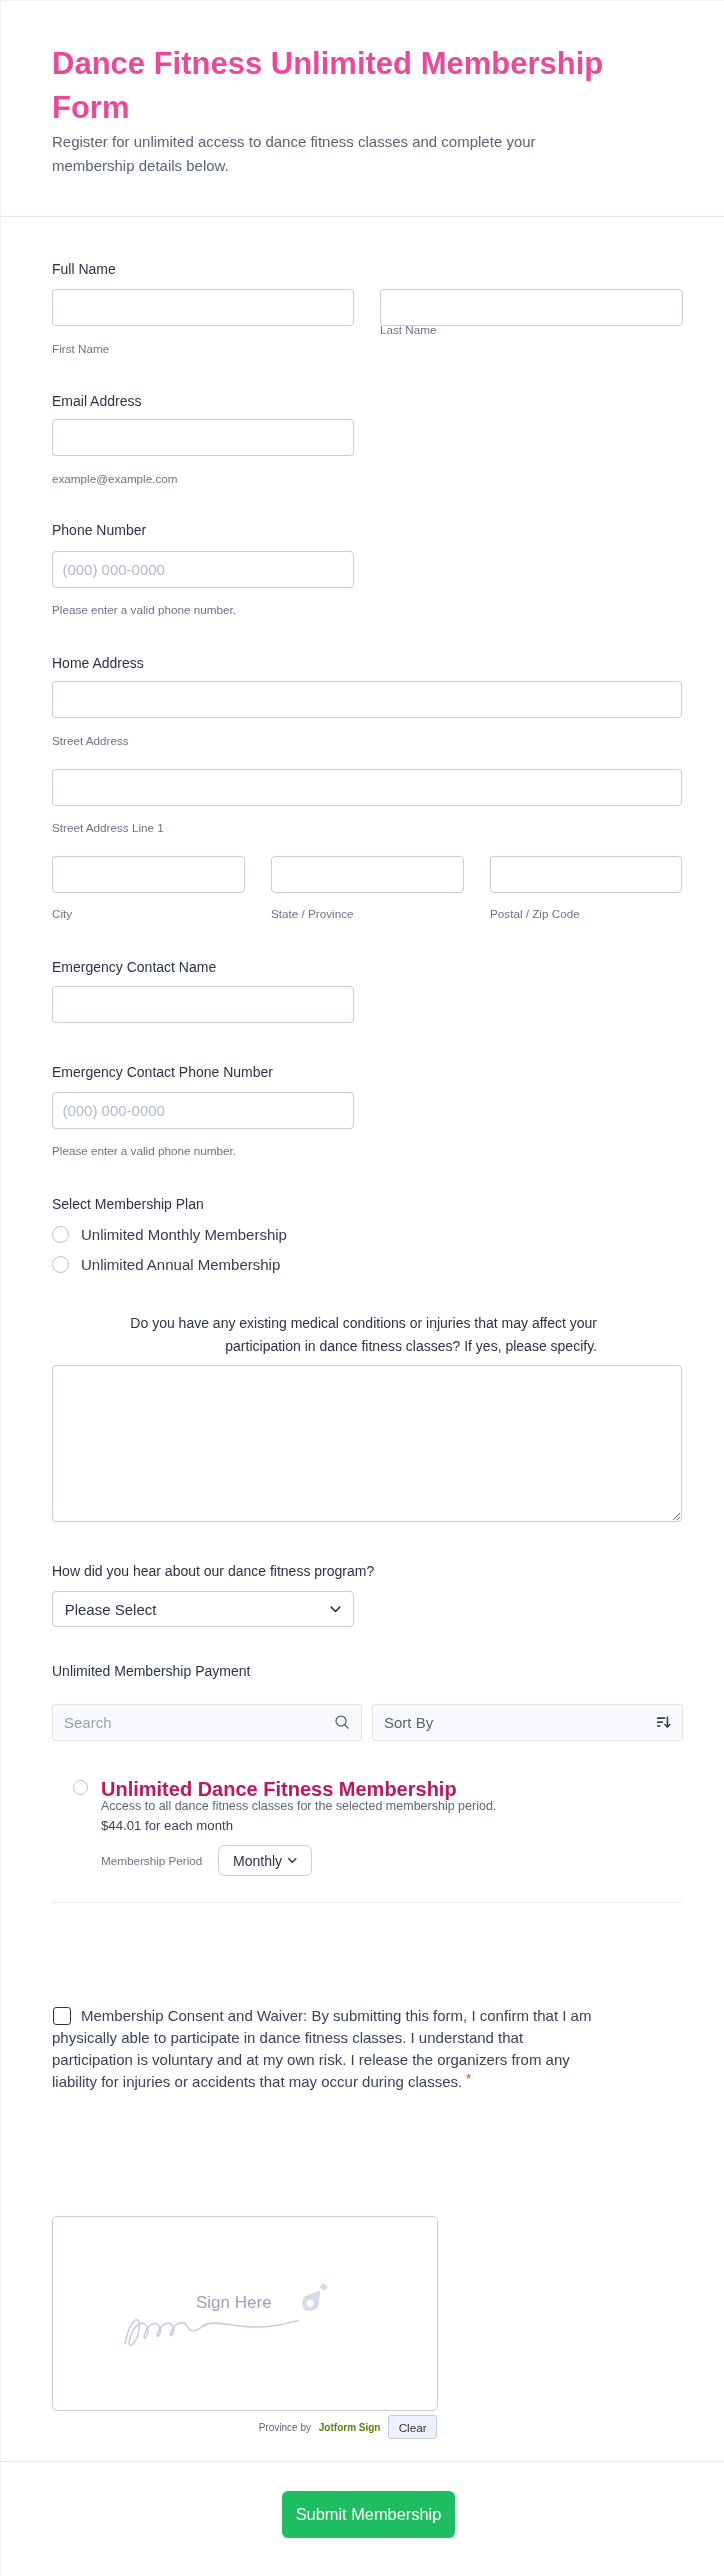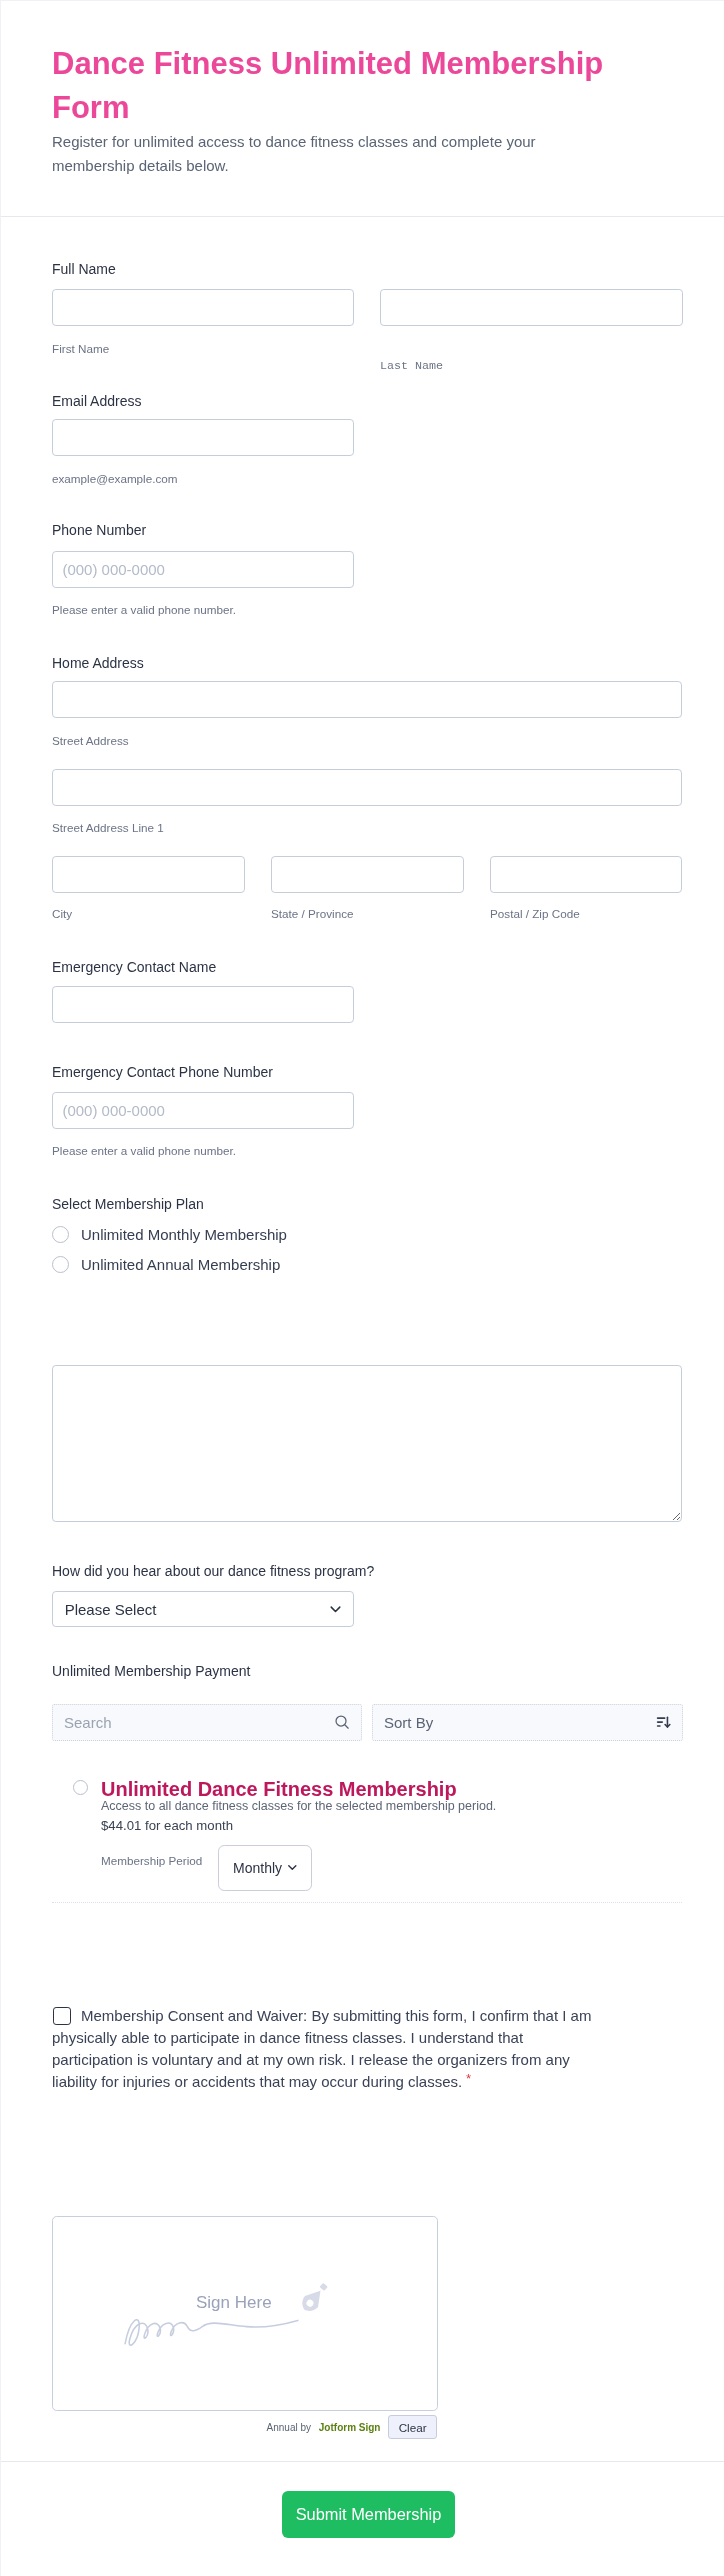--- a/index.html
+++ b/index.html
@@ -88,21 +88,21 @@
 <div id="page">
 
   <h1 class="h1 abs" style="left:51px; top:41px; width:630px;">Dance Fitness Unlimited Membership Form</h1>
   <div class="subtitle abs" style="left:51px; top:129px; width:514px;">Register for unlimited access to dance fitness classes and complete your membership details below.</div>
   <div class="divider" style="top:215px;"></div>
 
   <div class="qlabel abs" style="left:51px; top:259px;">Full Name</div>
   <input class="tinput" style="left: 51px; top: 288px; width: 302px;" type="text">
   <input class="tinput" style="left: 379px; top: 288px; width: 303px;" type="text">
   <div class="sublabel abs" style="left:51px; top:341px;">First Name</div>
-  <div class="sublabel abs" style="left:379px; top:358px;font-family:Liberation Mono, monospace;">Last Name</div>
+  <div class="sublabel abs" style="left:379px; top:322px;">Last Name</div>
 
   <div class="qlabel abs" style="left:51px; top:391px;">Email Address</div>
   <input class="tinput" style="left: 51px; top: 418px; width: 302px;" type="text">
   <div class="sublabel abs" style="left:51px; top:471px;">example@example.com</div>
 
   <div class="qlabel abs" style="left:51px; top:520px;">Phone Number</div>
   <input class="tinput" style="left: 51px; top: 550px; width: 302px;" type="text" placeholder="(000) 000-0000">
   <div class="sublabel abs" style="left:51px; top:602px;">Please enter a valid phone number.</div>
 
   <div class="qlabel abs" style="left:51px; top:653px;">Home Address</div>
@@ -123,20 +123,21 @@
   <div class="qlabel abs" style="left:51px; top:1062px;">Emergency Contact Phone Number</div>
   <input class="tinput" style="left: 51px; top: 1091px; width: 302px;" type="text" placeholder="(000) 000-0000">
   <div class="sublabel abs" style="left:51px; top:1143px;">Please enter a valid phone number.</div>
 
   <div class="qlabel abs" style="left:51px; top:1194px;">Select Membership Plan</div>
   <div class="radio" style="left:51px; top:1225px;"></div>
   <div class="radio-label abs" style="left:80px; top:1225px;">Unlimited Monthly Membership</div>
   <div class="radio" style="left:51px; top:1255px;"></div>
   <div class="radio-label abs" style="left:80px; top:1255px;">Unlimited Annual Membership</div>
 
+  <div class="qlabel abs" style="left:51px; top:1311px; width:545px; line-height:22.6px;">Do you have any existing medical conditions or injuries that may affect your participation in dance fitness classes? If yes, please specify.</div>
   <textarea class="bigtextarea" style="left: 51px; top: 1364px; width: 630px; height: 157px;"></textarea>
 
   <div class="qlabel abs" style="left:51px; top:1561px;">How did you hear about our dance fitness program?</div>
   <div class="selectbox" style="left:51px; top:1590px; width:302px; height:36px;">
     <span class="sel-text">Please Select</span>
     <span style="display:flex;">
       <svg width="11" height="7" viewBox="0 0 14 9">
           <polyline points="1.5,1.5 7,7 12.5,1.5" fill="none" stroke="#2c3345" stroke-width="2" stroke-linecap="round" stroke-linejoin="round"></polyline>
         </svg>
     </span>
@@ -165,21 +166,21 @@
         <polyline points="11.5,12 14.5,15.3 17.5,12" fill="none" stroke="#343c4e" stroke-width="2" stroke-linecap="round" stroke-linejoin="round"></polyline>
       </svg>
     </span>
   </div>
 
   <div class="radio" style="left:72px; top:1779px; width:15px; height:15px;"></div>
   <div class="product-title abs" style="left:100px; top:1777px;">Unlimited Dance Fitness Membership</div>
   <div class="product-desc abs" style="left:100px; top:1798px;">Access to all dance fitness classes for the selected membership period.</div>
   <div class="product-price abs" style="left:100px; top:1817px;">$44.01 for each month</div>
   <div class="period-label abs" style="left:100px; top:1853px;">Membership Period</div>
-  <div class="period-btn" style="left:217px; top:1844px; width:94px; height:46px;">
+  <div class="period-btn" style="left:217px; top:1844px; width:94px; height:31px;">
     <span>Monthly</span>
     <span style="display:flex;">
       <svg width="8.6" height="5.5" viewBox="0 0 11 7">
           <polyline points="1,1 5.5,5.5 10,1" fill="none" stroke="#2c3345" stroke-width="1.8" stroke-linecap="round" stroke-linejoin="round"></polyline>
         </svg>
     </span>
   </div>
 
   <div class="dashed-divider" style="left:51px; top:1901px; width:630px;"></div>
 
@@ -201,21 +202,21 @@
       </svg>
     </span>
     <span class="abs" style="left:69px; top:86px;">
       <svg width="179" height="55" viewBox="0 0 230 70">
         <path d="M4,52 C10,20 24,12 22,32 C20,52 6,62 10,46 C16,24 30,20 33,33 C35,43 26,50 29,40 C34,24 46,22 49,32 C51,41 43,47 46,38 C51,24 63,22 66,31 C68,40 60,46 63,37 C68,23 80,22 84,30 C88,38 95,36 103,30 C115,21 135,28 160,30 C185,32 205,28 226,22" fill="none" stroke="#c6cddf" stroke-width="2" stroke-linecap="round"></path>
       </svg>
     </span>
   </div>
 
   <div class="powered-row" style="top:2414px; right:288px;">
-    <span class="powered-text">Annual by</span>
+    <span class="powered-text">Province by</span>
     <span class="powered-brand">Jotform Sign</span>
     <button class="clear-btn">Clear</button>
   </div>
 
   <div class="divider" style="top:2460px;"></div>
 
   <button class="submit-btn" style="left:281px; top:2490px; width:173px; height:47px;">Submit Membership</button>
 
 </div>
 

